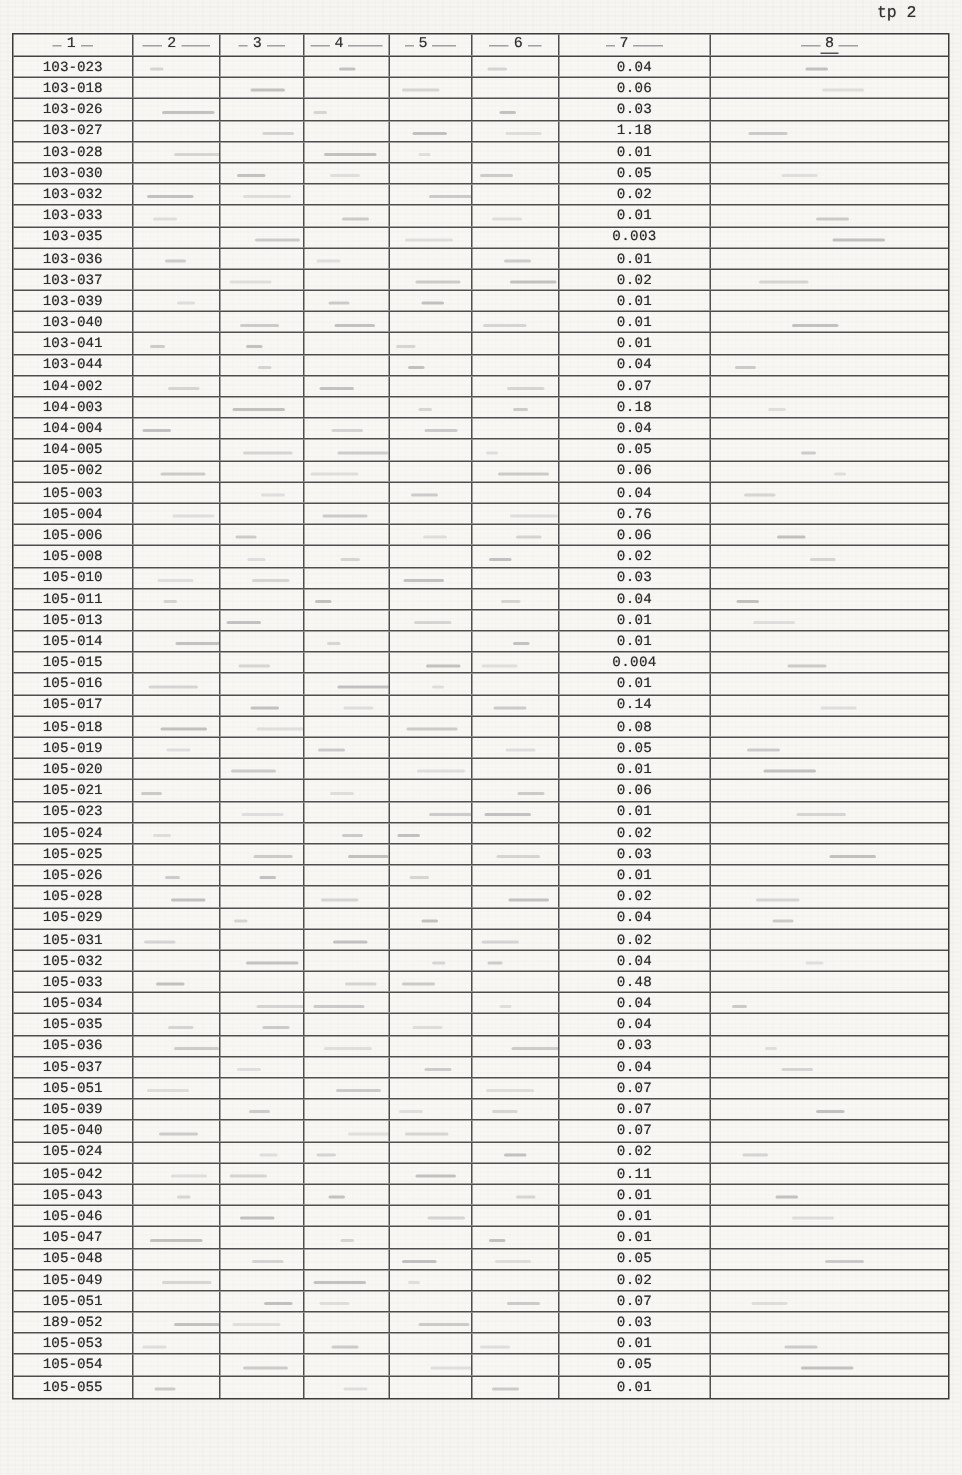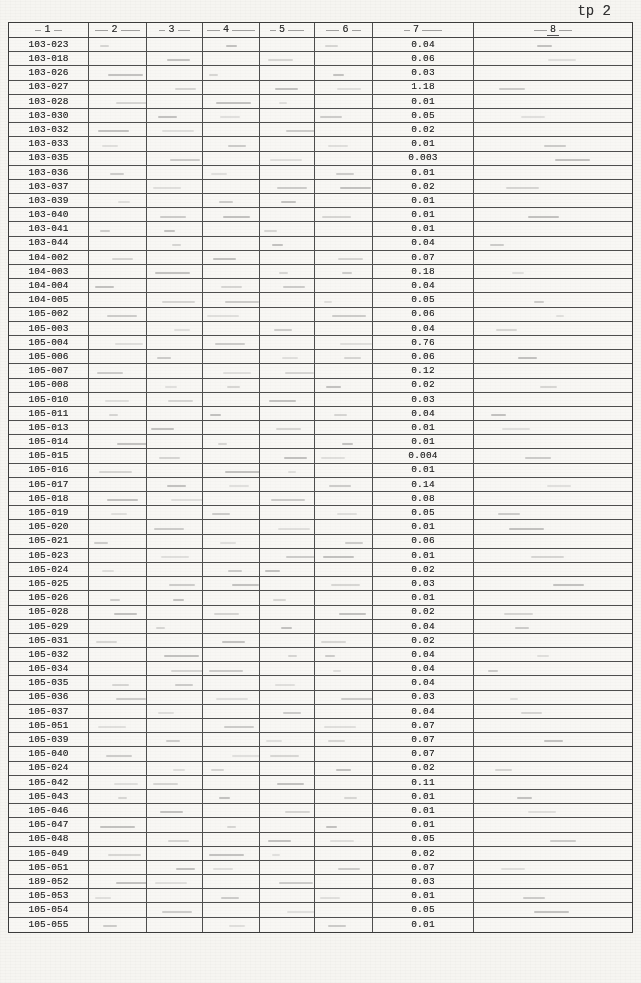--- a/index.html
+++ b/index.html
@@ -11,21 +11,21 @@
   }
   .page{
     position:relative;width:641px;height:983px;
     background:
       repeating-linear-gradient(0deg, rgba(0,0,0,0.015) 0 1px, transparent 1px 3px),
       repeating-linear-gradient(90deg, rgba(0,0,0,0.012) 0 1px, transparent 1px 5px),
       #f6f5f1;
   }
   .page-label{
     position:absolute;top:3px;right:30px;
-    font-size:14px;color:#333;
+    font-size:11px;color:#333;
     text-shadow:0 0 .5px rgba(30,30,30,.6);
   }
   .table{
     position:absolute;left:8px;top:22px;width:623px;
     border:1px solid #3b3b3b;
     box-sizing:content-box;
     background:rgba(255,255,255,0.25);
   }
   .row{
     display:grid;
@@ -487,36 +487,20 @@
         </div>
         <div class="c">
           <i class="smudge" style="width: 17px; left: 51%; opacity: 0.2;"></i>
         </div>
         <div class="c val">0.06</div>
         <div class="c">
           <i class="smudge" style="width: 19px; left: 28%; opacity: 0.32;"></i>
         </div>
       </div>
       <div class="row">
-        <div class="c">105-007</div>
-        <div class="c">
-          <i class="smudge" style="width: 26px; left: 14%; opacity: 0.26;"></i>
-        </div>
-        <div class="c"></div>
-        <div class="c">
-          <i class="smudge" style="width: 28px; left: 36%; opacity: 0.14;"></i>
-        </div>
-        <div class="c">
-          <i class="smudge" style="width: 29px; left: 47%; opacity: 0.2;"></i>
-        </div>
-        <div class="c"></div>
-        <div class="c val">0.12</div>
-        <div class="c"></div>
-      </div>
-      <div class="row">
         <div class="c">105-008</div>
         <div class="c"></div>
         <div class="c">
           <i class="smudge" style="width: 12px; left: 32%; opacity: 0.14;"></i>
         </div>
         <div class="c">
           <i class="smudge" style="width: 13px; left: 43%; opacity: 0.2;"></i>
         </div>
         <div class="c"></div>
         <div class="c">
@@ -839,20 +823,36 @@
         <div class="c">
           <i class="smudge" style="width: 9px; left: 52%; opacity: 0.2;"></i>
         </div>
         <div class="c">
           <i class="smudge" style="width: 10px; left: 18%; opacity: 0.26;"></i>
         </div>
         <div class="c val">0.04</div>
         <div class="c">
           <i class="smudge" style="width: 12px; left: 40%; opacity: 0.14;"></i>
         </div>
+      </div>
+      <div class="row">
+        <div class="c">105-033</div>
+        <div class="c">
+          <i class="smudge" style="width: 19px; left: 26%; opacity: 0.32;"></i>
+        </div>
+        <div class="c"></div>
+        <div class="c">
+          <i class="smudge" style="width: 21px; left: 48%; opacity: 0.2;"></i>
+        </div>
+        <div class="c">
+          <i class="smudge" style="width: 22px; left: 14%; opacity: 0.26;"></i>
+        </div>
+        <div class="c"></div>
+        <div class="c val">0.48</div>
+        <div class="c"></div>
       </div>
       <div class="row">
         <div class="c">105-034</div>
         <div class="c"></div>
         <div class="c">
           <i class="smudge" style="width: 33px; left: 44%; opacity: 0.2;"></i>
         </div>
         <div class="c">
           <i class="smudge" style="width: 34px; left: 10%; opacity: 0.26;"></i>
         </div>

